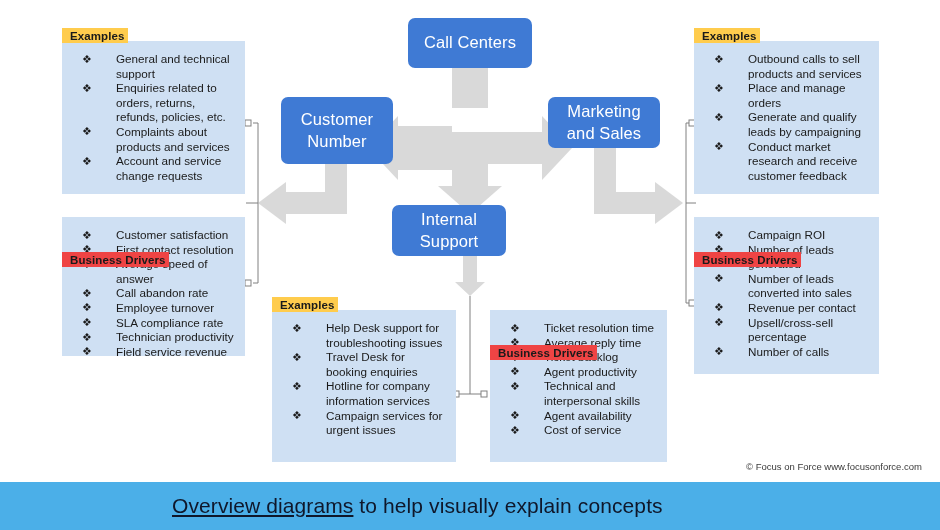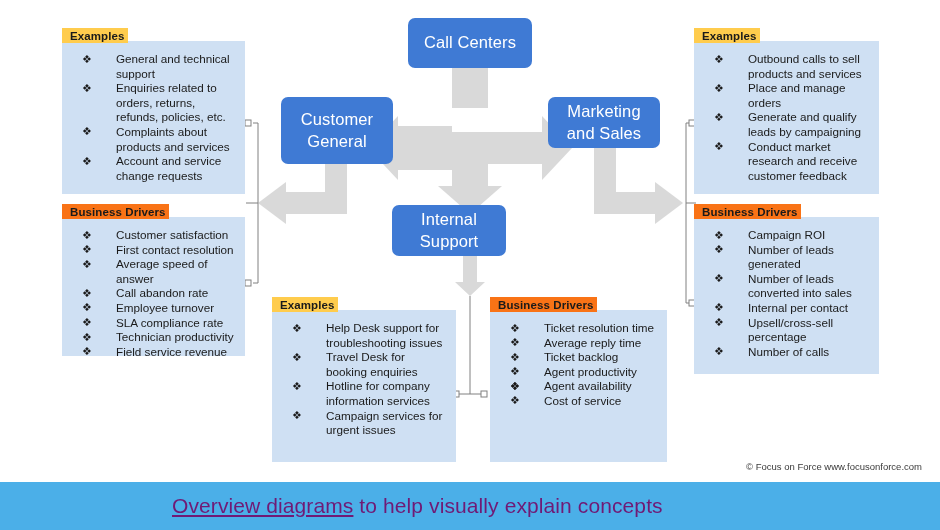--- a/index.html
+++ b/index.html
@@ -69,21 +69,21 @@
     display: flex;
     align-items: center;
     font-size: 11.5px;
     font-weight: bold;
     color: #1a1a1a;
     letter-spacing: .1px;
     z-index: 3;
     white-space: nowrap;
   }
   .tab-examples { background: #ffcc4d; }
-  .tab-drivers  { background: #f97316; }
+  .tab-drivers  { background: #ef4444; margin-top: 48px; }
 
   .panel-body {
     position: absolute;
     left: 0;
     top: 13px;
     right: 0;
     bottom: 0;
     background: #cfe0f3;
     padding: 11px 8px 8px 8px;
     box-sizing: border-box;
@@ -136,21 +136,21 @@
     bottom: 0;
     width: 940px;
     height: 48px;
     background: #4bafe8;
     display: flex;
     align-items: center;
     box-sizing: border-box;
     padding-left: 172px;
   }
   #footer-text {
-    color: #701a75;
+    color: #0f172a;
     font-size: 21px;
     white-space: nowrap;
     letter-spacing: .1px;
   }
   #footer-text .u { text-decoration: underline; }
 </style>
 </head>
 <body>
 
 <div id="stage">
@@ -205,21 +205,21 @@
     <rect x="481" y="391" width="6" height="6" fill="#ffffff" stroke="#808080" stroke-width="1"></rect>
   </svg>
 
   <div class="node" id="node-call-centers">
     <span>Call Centers</span>
   </div>
 
   <div class="node" id="node-customer-svc">
     <span>
       <span>Customer</span>
-      <span>General</span>
+      <span>Number</span>
     </span>
   </div>
 
   <div class="node" id="node-marketing">
     <span>
       <span>Marketing</span>
       <span>and Sales</span>
     </span>
   </div>
 
@@ -269,21 +269,21 @@
     </div>
     <div class="panel-tab tab-examples">Examples</div>
   </div>
 
   <div class="panel" id="panel-ms-drivers">
     <div class="panel-body">
       <ul>
           <li><span class="bullet">❖</span><span>Campaign ROI</span></li>
           <li><span class="bullet">❖</span><span>Number of leads generated</span></li>
           <li><span class="bullet">❖</span><span>Number of leads converted into sales</span></li>
-          <li><span class="bullet">❖</span><span>Internal per contact</span></li>
+          <li><span class="bullet">❖</span><span>Revenue per contact</span></li>
           <li><span class="bullet">❖</span><span>Upsell/cross-sell percentage</span></li>
           <li><span class="bullet">❖</span><span>Number of calls</span></li>
         </ul>
     </div>
     <div class="panel-tab tab-drivers">Business Drivers</div>
   </div>
 
   <div class="panel" id="panel-is-examples">
     <div class="panel-body">
       <ul>
@@ -296,21 +296,21 @@
     <div class="panel-tab tab-examples">Examples</div>
   </div>
 
   <div class="panel" id="panel-is-drivers">
     <div class="panel-body">
       <ul>
           <li><span class="bullet">❖</span><span>Ticket resolution time</span></li>
           <li><span class="bullet">❖</span><span>Average reply time</span></li>
           <li><span class="bullet">❖</span><span>Ticket backlog</span></li>
           <li><span class="bullet">❖</span><span>Agent productivity</span></li>
-          <li><span class="bullet">❖</span></li>
+          <li><span class="bullet">❖</span><span>Technical and interpersonal skills</span></li>
           <li><span class="bullet">❖</span><span>Agent availability</span></li>
           <li><span class="bullet">❖</span><span>Cost of service</span></li>
         </ul>
     </div>
     <div class="panel-tab tab-drivers">Business Drivers</div>
   </div>
 
   <div id="copyright">© Focus on Force www.focusonforce.com</div>
 
   <div id="footer-banner">

